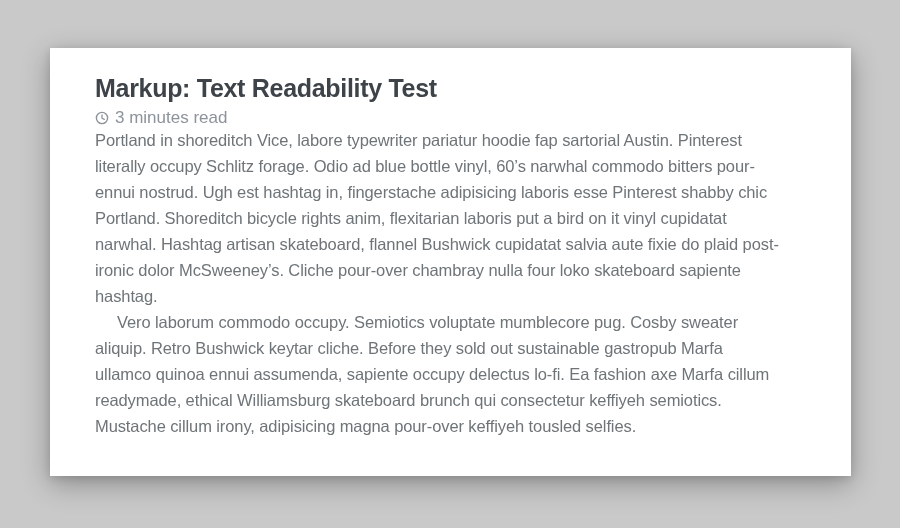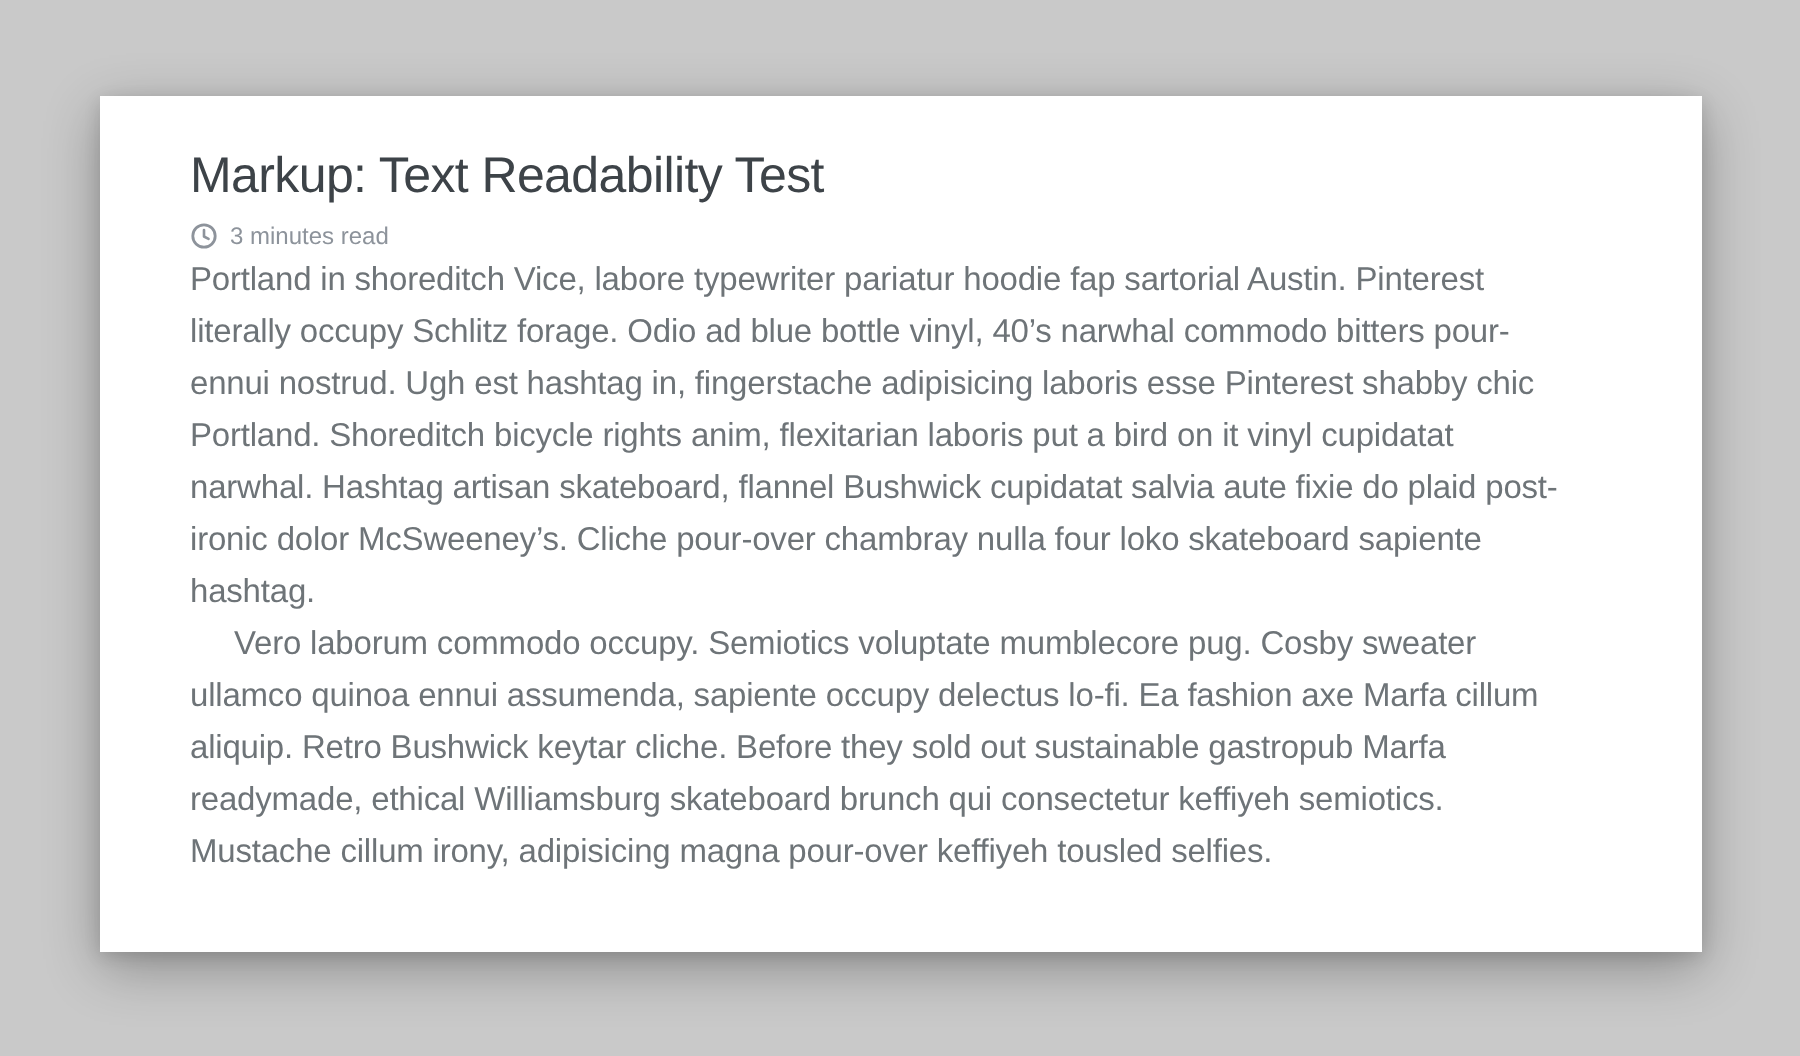--- a/index.html
+++ b/index.html
@@ -24,31 +24,31 @@
     height: 428px;
     box-sizing: border-box;
     background: #ffffff;
     box-shadow: 0 8px 26px rgba(0,0,0,0.30), 0 2px 8px rgba(0,0,0,0.12);
     padding: 25px 42px 0 45px;
   }
   h1.title {
     margin: 0;
     font-size: 25px;
     line-height: 1.25;
-    font-weight: 400;
+    font-weight: 700;
     letter-spacing: -0.3px;
     color: #3d4348;
   }
   .meta {
     margin-top: 5px;
     display: flex;
     align-items: center;
     gap: 6px;
     color: #8d939b;
-    font-size: 12px;
+    font-size: 17px;
     line-height: 18px;
   }
   .meta .clock {
     display: inline-flex;
     width: 14px;
     height: 14px;
   }
   .meta .clock svg { display: block; }
   .article-body {
     color: #6e7478;
@@ -74,30 +74,30 @@
           <circle cx="8" cy="8" r="6.4" fill="none" stroke="#8d939b" stroke-width="1.6"></circle>
           <path d="M8 4.6 L8 8.3 L10.6 9.6" fill="none" stroke="#8d939b" stroke-width="1.5" stroke-linecap="round" stroke-linejoin="round"></path>
         </svg>
       </span>
       <span>3 minutes read</span>
     </div>
 
     <div class="article-body">
       <p>
         <span class="line" style="display:block">Portland in shoreditch Vice, labore typewriter pariatur hoodie fap sartorial Austin. Pinterest</span>
-        <span class="line" style="display:block">literally occupy Schlitz forage. Odio ad blue bottle vinyl, 40’s narwhal commodo bitters pour-</span>
+        <span class="line" style="display:block">literally occupy Schlitz forage. Odio ad blue bottle vinyl, 60’s narwhal commodo bitters pour-</span>
         <span class="line" style="display:block">ennui nostrud. Ugh est hashtag in, fingerstache adipisicing laboris esse Pinterest shabby chic</span>
         <span class="line" style="display:block">Portland. Shoreditch bicycle rights anim, flexitarian laboris put a bird on it vinyl cupidatat</span>
         <span class="line" style="display:block">narwhal. Hashtag artisan skateboard, flannel Bushwick cupidatat salvia aute fixie do plaid post-</span>
         <span class="line" style="display:block">ironic dolor McSweeney’s. Cliche pour-over chambray nulla four loko skateboard sapiente</span>
         <span class="line" style="display:block">hashtag.</span>
       </p>
       <p>
         <span class="line indent" style="display:block">Vero laborum commodo occupy. Semiotics voluptate mumblecore pug. Cosby sweater</span>
+        <span class="line" style="display:block">aliquip. Retro Bushwick keytar cliche. Before they sold out sustainable gastropub Marfa</span>
         <span class="line" style="display:block">ullamco quinoa ennui assumenda, sapiente occupy delectus lo-fi. Ea fashion axe Marfa cillum</span>
-        <span class="line" style="display:block">aliquip. Retro Bushwick keytar cliche. Before they sold out sustainable gastropub Marfa</span>
         <span class="line" style="display:block">readymade, ethical Williamsburg skateboard brunch qui consectetur keffiyeh semiotics.</span>
         <span class="line" style="display:block">Mustache cillum irony, adipisicing magna pour-over keffiyeh tousled selfies.</span>
       </p>
     </div>
 
   </div>
 </div>
 
 </body></html>

